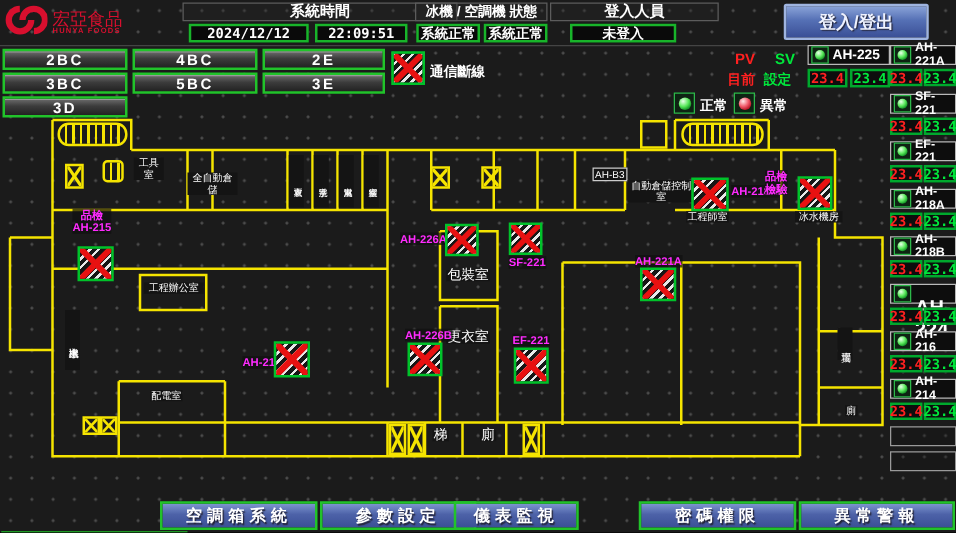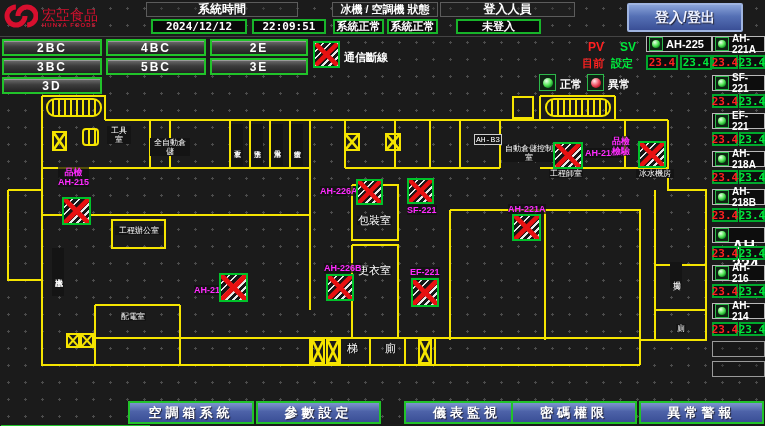--- a/index.html
+++ b/index.html
@@ -74,21 +74,21 @@
           <circle cx="12" cy="15" r="9" fill="none" stroke="#d80f2e" stroke-width="5" stroke-dasharray="42 15"></circle>
           <circle cx="23" cy="15" r="9" fill="none" stroke="#d80f2e" stroke-width="5" stroke-dasharray="42 15" transform="rotate(180 23 15)"></circle>
         </svg>
       </span>
       <span>
         <div class="logo-txt">宏亞食品</div>
         <div class="logo-sub">HUNYA FOODS</div>
       </span>
     </div>
 
-    <div class="abs hdr-cell" style="left:146px;top:2px;width:152px;height:15px;text-align:right;">系統時間</div>
+    <div class="abs hdr-cell" style="left:146px;top:2px;width:220px;height:15px;text-align:right;">系統時間</div>
     <div class="abs gval" style="left:151px;top:19px;width:96px;height:15px;">2024/12/12</div>
     <div class="abs gval" style="left:252px;top:19px;width:74px;height:15px;">22:09:51</div>
 
     <div class="abs hdr-cell" style="left:332px;top:2px;width:106px;height:15px;font-size:11px;">冰機 / 空調機 狀態</div>
     <div class="abs gval" style="left:333px;top:19px;width:51px;height:15px;">系統正常</div>
     <div class="abs gval" style="left:387px;top:19px;width:51px;height:15px;">系統正常</div>
 
     <div class="abs hdr-cell" style="left:440px;top:2px;width:135px;height:15px;">登入人員</div>
     <div class="abs gval" style="left:456px;top:19px;width:85px;height:15px;">未登入</div>
 
@@ -272,21 +272,21 @@
           <line x1="10" y1="0" x2="0" y2="10"></line>
         </svg>
       </div>
 
     <div class="rlabel" style="left:107px;top:36px;width:22px;">工具室</div>
     <div class="rlabel" style="left:150px;top:48px;width:38px;">全自動倉儲</div>
     <div class="rlabel vlabel" style="left:231px;top:34px;height:42px;font-size:7px;">更衣室</div>
     <div class="rlabel vlabel" style="left:251px;top:34px;height:42px;font-size:7px;">洗手室</div>
     <div class="rlabel vlabel" style="left:271px;top:34px;height:42px;font-size:7px;">風淋室</div>
     <div class="rlabel vlabel" style="left:291px;top:34px;height:42px;font-size:7px;">緩衝室</div>
-    <div class="rlabel" style="left:474px;top:44px;border:1px solid #ccc;font-family:Liberation Mono, monospace;">AH-B3</div>
+    <div class="rlabel" style="left:474px;top:44px;border:1px solid #ccc;">AH-B3</div>
     <div class="rlabel" style="left:502px;top:54px;width:52px;">自動倉儲控制室</div>
     <div class="rlabel" style="left:549px;top:79px;">工程師室</div>
     <div class="rlabel" style="left:636px;top:79px;width:36px;">冰水機房</div>
     <div class="rlabel big" style="left:357px;top:126px;">包裝室</div>
     <div class="rlabel big" style="left:357px;top:176px;">更衣室</div>
     <div class="rlabel" style="left:115px;top:136px;width:46px;">工程辦公室</div>
     <div class="rlabel vlabel" style="left:52px;top:158px;height:48px;">冰水主機</div>
     <div class="rlabel" style="left:120px;top:222px;">配電室</div>
     <div class="rlabel big" style="left:346px;top:254px;">梯</div>
     <div class="rlabel big" style="left:384px;top:254px;">廁</div>
@@ -366,17 +366,17 @@
         <svg viewBox="0 0 20 20">
           <line x1="1" y1="1" x2="19" y2="19"></line>
           <line x1="19" y1="1" x2="1" y2="19"></line>
         </svg>
       </div>
   </div>
 
   <div class="abs botbtn" style="left:1px;top:425px;width:149px;height:23px;">空調系統</div>
   <div class="abs botbtn" style="left:128px;top:401px;width:126px;height:23px;">空調箱系統</div>
   <div class="abs botbtn" style="left:256px;top:401px;width:125px;height:23px;">參數設定</div>
-  <div class="abs botbtn" style="left:404px;top:401px;width:126px;height:23px;">儀表監視</div>
+  <div class="abs botbtn" style="left:363px;top:401px;width:100px;height:23px;">儀表監視</div>
   <div class="abs botbtn" style="left:639px;top:401px;width:125px;height:23px;">異常警報</div>
   <div class="abs botbtn" style="left:511px;top:401px;width:126px;height:23px;">密碼權限</div>
 
 </div>
 
 </body></html>

